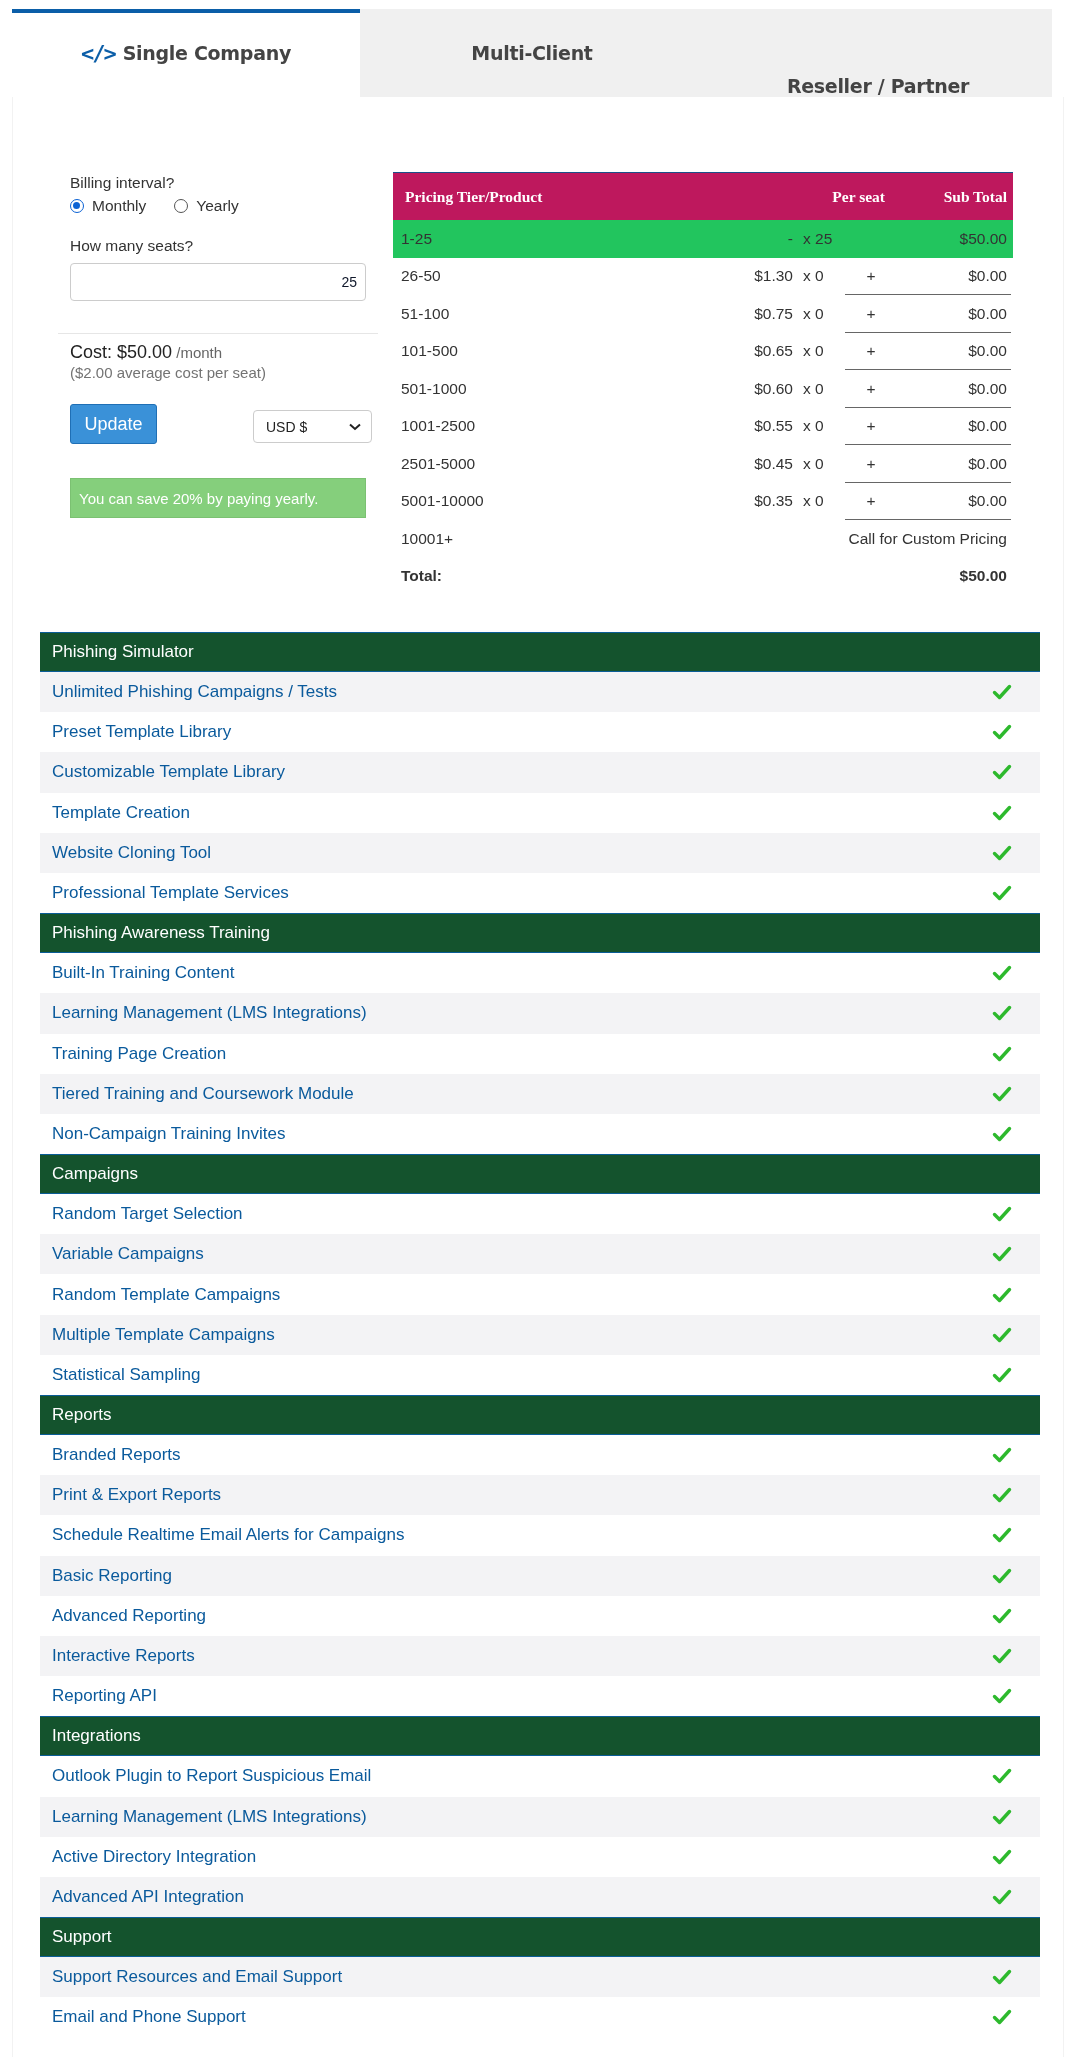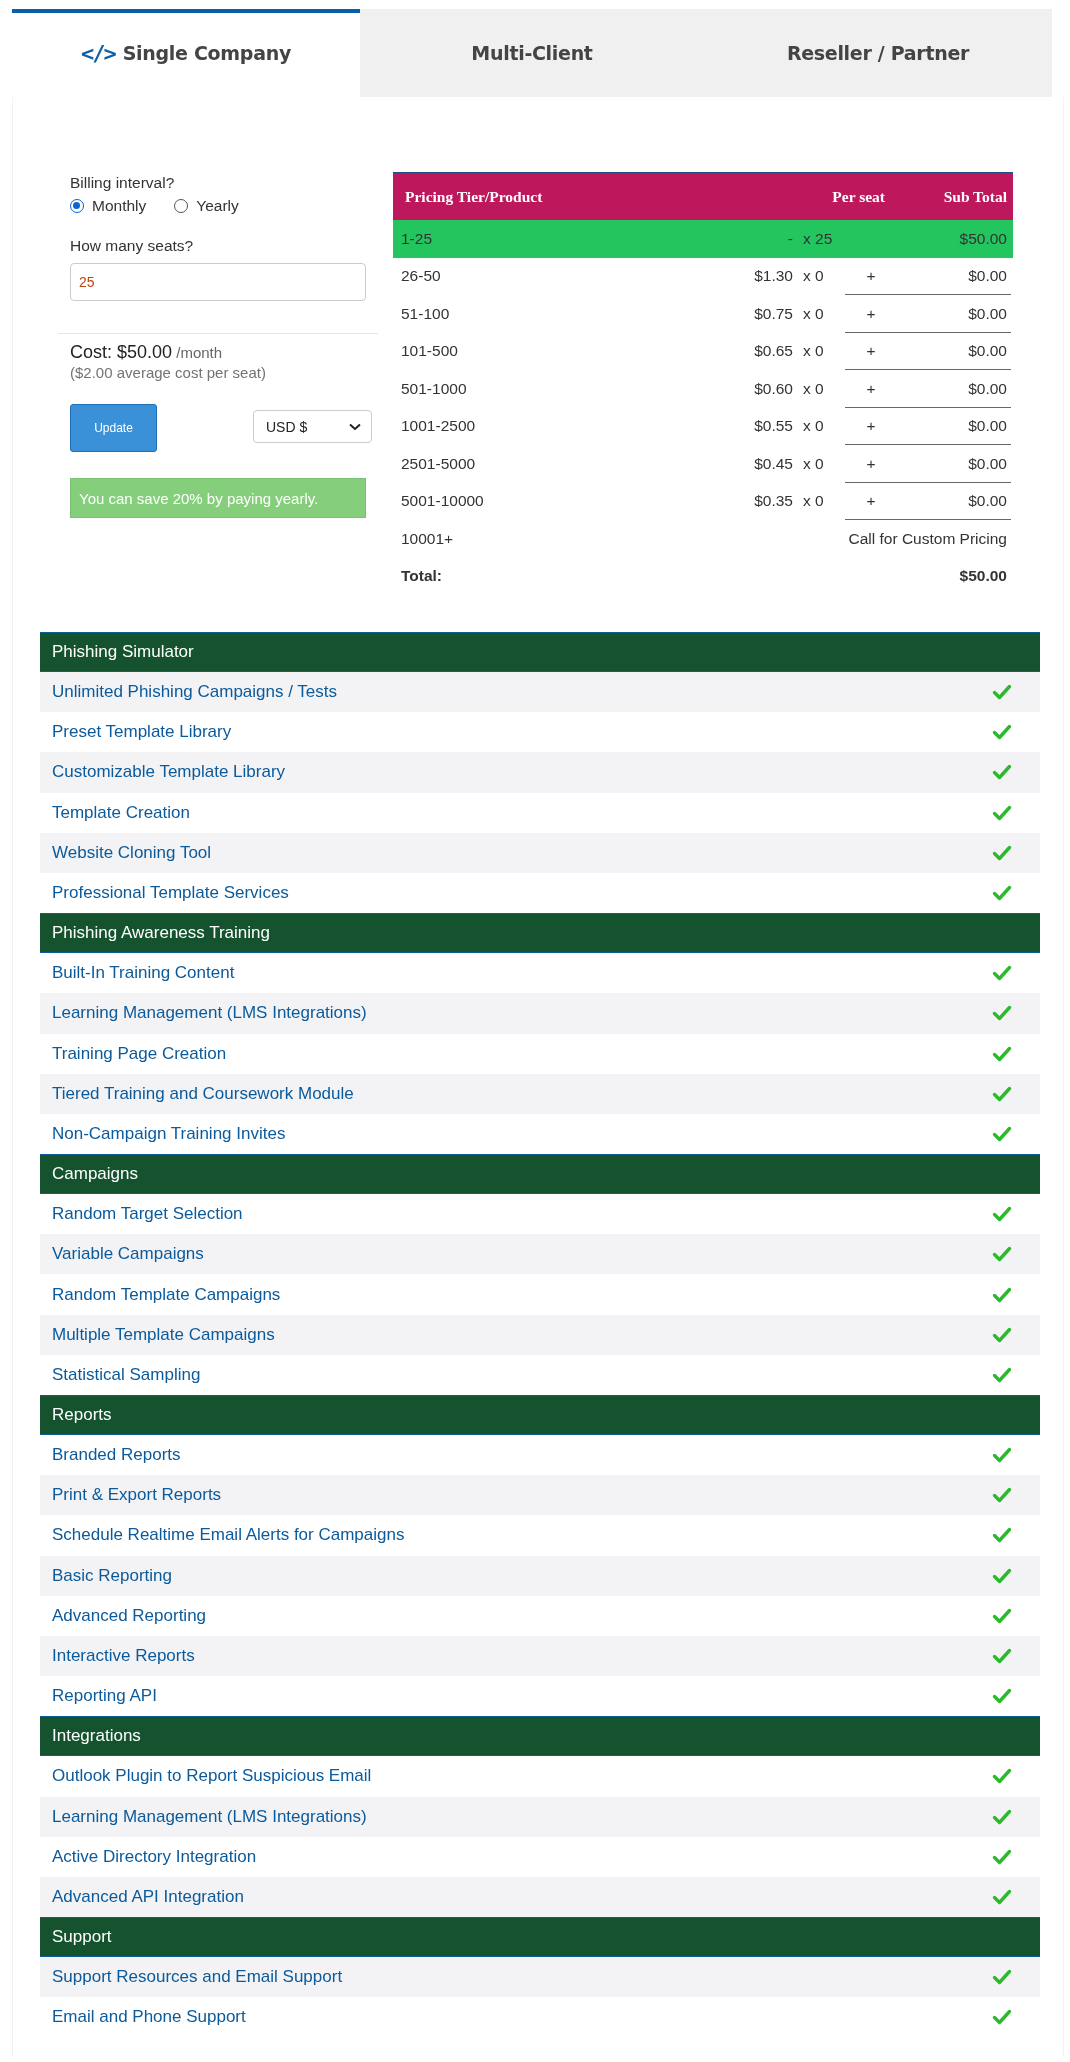--- a/index.html
+++ b/index.html
@@ -2,41 +2,41 @@
 <html><head>
 <meta charset="utf-8">
 <style>
   * { box-sizing: border-box; margin: 0; padding: 0; }
   body { width: 1070px; height: 2062px; background: #fff; font-family: "DejaVu Sans", "Liberation Sans", sans-serif; color: #333; overflow: hidden; position: relative; }
 
   .tabs { position: absolute; left: 12px; top: 9px; width: 1040px; height: 88px; display: flex; background: #f0f0f0; }
   .tab { flex: 0 0 auto; height: 88px; display: flex; align-items: center; justify-content: center; font-size: 19px; font-weight: bold; color: #444; cursor: pointer; letter-spacing: -0.3px; }
   .tab.active { background: #fff; border-top: 4px solid #0b5ea8; width: 348px; padding-bottom: 4px; }
   .tab.t2 { width: 344px; }
-  .tab.t3 { width: 348px; }
+  .tab.t3 { width: 348px; align-items: flex-end; }
   .tab .code-icon { color: #0b5ea8; font-weight: bold; font-size: 22px; margin-right: 8px; font-family: "DejaVu Sans Mono", monospace; letter-spacing: -2px; }
 
   .frame { position: absolute; left: 12px; top: 97px; width: 1052px; height: 1960px; border-left: 1px solid #f2f2f2; border-right: 1px solid #f2f2f2; }
 
   
   .form { position: absolute; left: 70px; top: 174px; width: 296px; }
   .lbl { font-size: 15.5px; color: #333; font-family: "Liberation Sans", sans-serif; }
   .radios { display: flex; align-items: center; margin-top: 5px; font-size: 15.5px; color: #333; font-family: "Liberation Sans", sans-serif; }
   .radio { display: inline-flex; align-items: center; margin-right: 28px; cursor: pointer; }
   .radio .dot { width: 14px; height: 14px; border-radius: 50%; border: 1.5px solid #555; margin-right: 8px; position: relative; background: #fff; }
   .radio.on .dot { border-color: #0b62d4; }
   .radio.on .dot::after { content: ""; position: absolute; left: 2px; top: 2px; width: 7px; height: 7px; border-radius: 50%; background: #0b62d4; }
   .seats-lbl { margin-top: 22px; }
-  .seats-input { margin-top: 8px; width: 296px; height: 38px; border: 1px solid #ccc; border-radius: 4px; padding: 0 8px; font-size: 14px; font-family: "Liberation Sans", sans-serif; color: #c2410c; }
+  .seats-input { margin-top: 8px; width: 296px; height: 38px; border: 1px solid #ccc; border-radius: 4px; padding: 0 8px; font-size: 14px; font-family: "Liberation Sans", sans-serif; color: #0f172a; text-align: right; }
   .divider { position: absolute; left: 58px; top: 333px; width: 320px; height: 1px; background: #e6e6e6; }
   .cost { position: absolute; left: 70px; top: 342px; font-family: "Liberation Sans", sans-serif; }
   .cost .amt { font-size: 18px; color: #222; }
   .cost .per { font-size: 15px; color: #666; }
   .cost .avg { font-size: 15px; color: #737373; margin-top: 1px; }
-  .update-btn { position: absolute; left: 70px; top: 404px; width: 87px; height: 48px; background: #3a91d8; border: 1px solid #1f6fb5; border-radius: 3px; color: #fff; font-size: 12px; font-family: "Liberation Sans", sans-serif; cursor: pointer; }
+  .update-btn { position: absolute; left: 70px; top: 404px; width: 87px; height: 40px; background: #3a91d8; border: 1px solid #1f6fb5; border-radius: 3px; color: #fff; font-size: 18px; font-family: "Liberation Sans", sans-serif; cursor: pointer; }
   .currency { position: absolute; left: 253px; top: 410px; width: 119px; height: 33px; border: 1px solid #ccc; border-radius: 4px; background: #fff; display: flex; align-items: center; justify-content: space-between; padding: 0 10px 0 12px; font-size: 14px; font-family: "Liberation Sans", sans-serif; color: #222; cursor: pointer; }
   .currency .chev { font-size: 12px; font-weight: bold; }
   .save-banner { position: absolute; left: 70px; top: 478px; width: 296px; height: 40px; background: #85cf7c; border: 1px solid #7bc172; color: #fff; font-size: 15px; font-family: "Liberation Sans", sans-serif; display: flex; align-items: center; padding-left: 8px; }
 
   
   .ptable { position: absolute; left: 393px; top: 172px; width: 620px; font-family: "Liberation Sans", sans-serif; font-size: 15.5px; color: #333; }
   .phead { height: 48px; background: #be185d; border-top: 1px solid #1b4f88; display: flex; align-items: center; color: #fff; font-weight: bold; font-size: 15.5px; font-family: Liberation Serif, serif; }
   .prow { height: 37.5px; display: flex; align-items: center; position: relative; }
   .prow.hl { background: #22c55e; }
   .c-tier { width: 300px; padding-left: 8px; }

